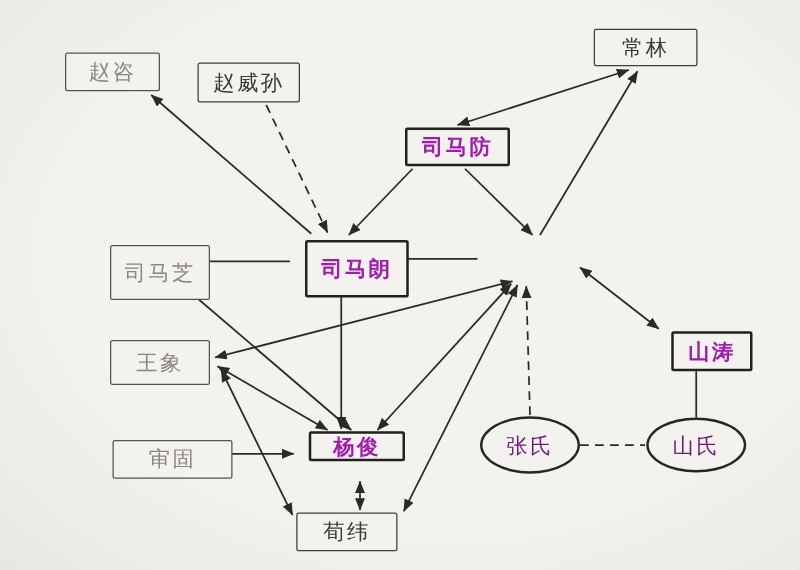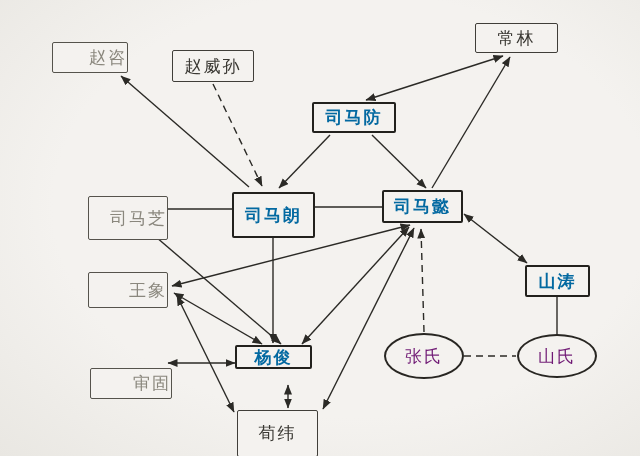--- a/index.html
+++ b/index.html
@@ -17,23 +17,23 @@
     display:flex;align-items:center;justify-content:center;
     box-sizing:border-box;
     background:#f4f2ef;
     font-size:17px;
     letter-spacing:2px;
     color:#55534c;
     z-index:2;
   }
   .rect{border:1.6px solid #403e39; border-radius:2px;}
   .ellipse{border:2.2px solid #282622; border-radius:50%; color:#701a75;}
-  .bold{border-width:2.2px;border-color:#22211d;font-weight:bold;color:#0369a1;}
+  .bold{border-width:2.2px;border-color:#22211d;font-weight:bold;color:#a21caf;margin-left:12px;}
   .medium{color:#3a3833;}
-  .faded{color:#8a877d;border-color:#55534c;justify-content:flex-end;}
+  .faded{color:#8a877d;border-color:#55534c;}
   .node span{white-space:nowrap;}
 </style>
 </head>
 <body>
 
 <div class="canvas">
 
   <svg id="edge-layer" viewBox="0 0 640 456" xmlns="http://www.w3.org/2000/svg">
     <defs>
       <marker id="ah" markerUnits="userSpaceOnUse" markerWidth="12" markerHeight="10" refX="9.5" refY="4" orient="auto">
@@ -62,51 +62,48 @@
       <line x1="323" y1="409" x2="414" y2="228" stroke="#2b2a26" stroke-width="1.4" marker-end="url(#ah)" marker-start="url(#ah-s)"></line>
       <line x1="424" y1="332" x2="421" y2="229" stroke="#2b2a26" stroke-width="1.4" stroke-dasharray="7 5" marker-end="url(#ah)"></line>
       <line x1="464" y1="214" x2="527" y2="263" stroke="#2b2a26" stroke-width="1.4" marker-end="url(#ah)" marker-start="url(#ah-s)"></line>
       <line x1="557" y1="297" x2="557" y2="334" stroke="#2b2a26" stroke-width="1.4"></line>
       <line x1="464" y1="356" x2="516" y2="356" stroke="#2b2a26" stroke-width="1.4" stroke-dasharray="7 5"></line>
     </svg>
 
   <div class="node rect faded" style="left:52px;top:42px;width:76px;height:31px">
       <span>赵咨</span>
     </div>
-  <div class="node rect medium" style="left:172px;top:50px;width:82px;height:32px">
+  <div class="node rect medium" style="left:158px;top:50px;width:82px;height:32px">
       <span>赵威孙</span>
     </div>
   <div class="node rect medium" style="left:475px;top:23px;width:83px;height:30px">
       <span>常林</span>
     </div>
   <div class="node rect bold" style="left:312px;top:102px;width:84px;height:31px">
       <span>司马防</span>
     </div>
   <div class="node rect faded" style="left:88px;top:196px;width:80px;height:44px">
       <span>司马芝</span>
     </div>
   <div class="node rect bold" style="left:232px;top:192px;width:83px;height:46px">
       <span>司马朗</span>
     </div>
-  <div class="node rect bold" style="left:382px;top:190px;width:81px;height:33px">
-      <span>司马懿</span>
-    </div>
   <div class="node rect faded" style="left:88px;top:272px;width:80px;height:36px">
       <span>王象</span>
     </div>
   <div class="node rect bold" style="left:525px;top:265px;width:65px;height:32px">
       <span>山涛</span>
     </div>
-  <div class="node rect faded" style="left:90px;top:368px;width:82px;height:31px">
+  <div class="node rect faded" style="left:90px;top:352px;width:96px;height:31px">
       <span>审固</span>
     </div>
   <div class="node rect bold" style="left:235px;top:345px;width:77px;height:24px">
       <span>杨俊</span>
     </div>
-  <div class="node rect medium" style="left:237px;top:410px;width:81px;height:47px">
+  <div class="node rect medium" style="left:237px;top:410px;width:81px;height:31px">
       <span>荀纬</span>
     </div>
   <div class="node ellipse" style="left:384px;top:333px;width:80px;height:46px">
       <span>张氏</span>
     </div>
   <div class="node ellipse" style="left:517px;top:334px;width:80px;height:44px">
       <span>山氏</span>
     </div>
 
 </div>

